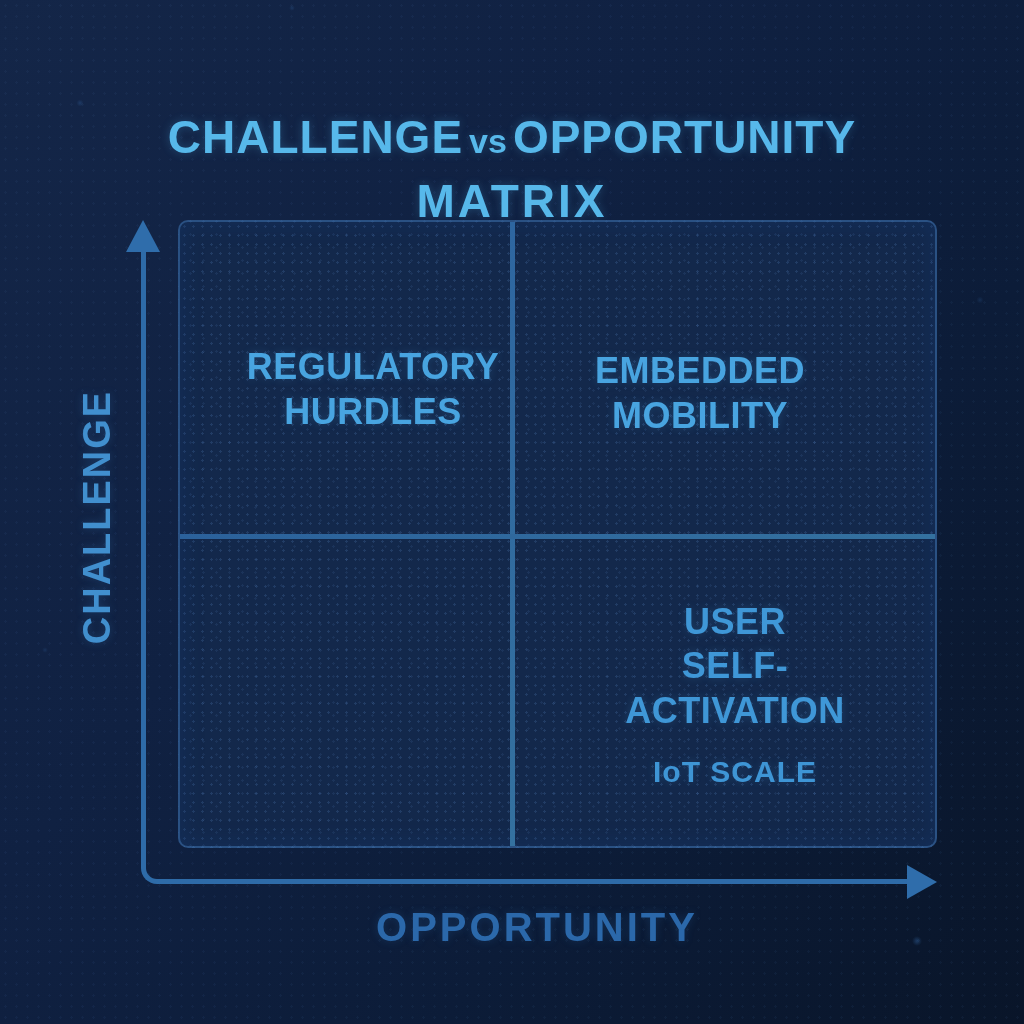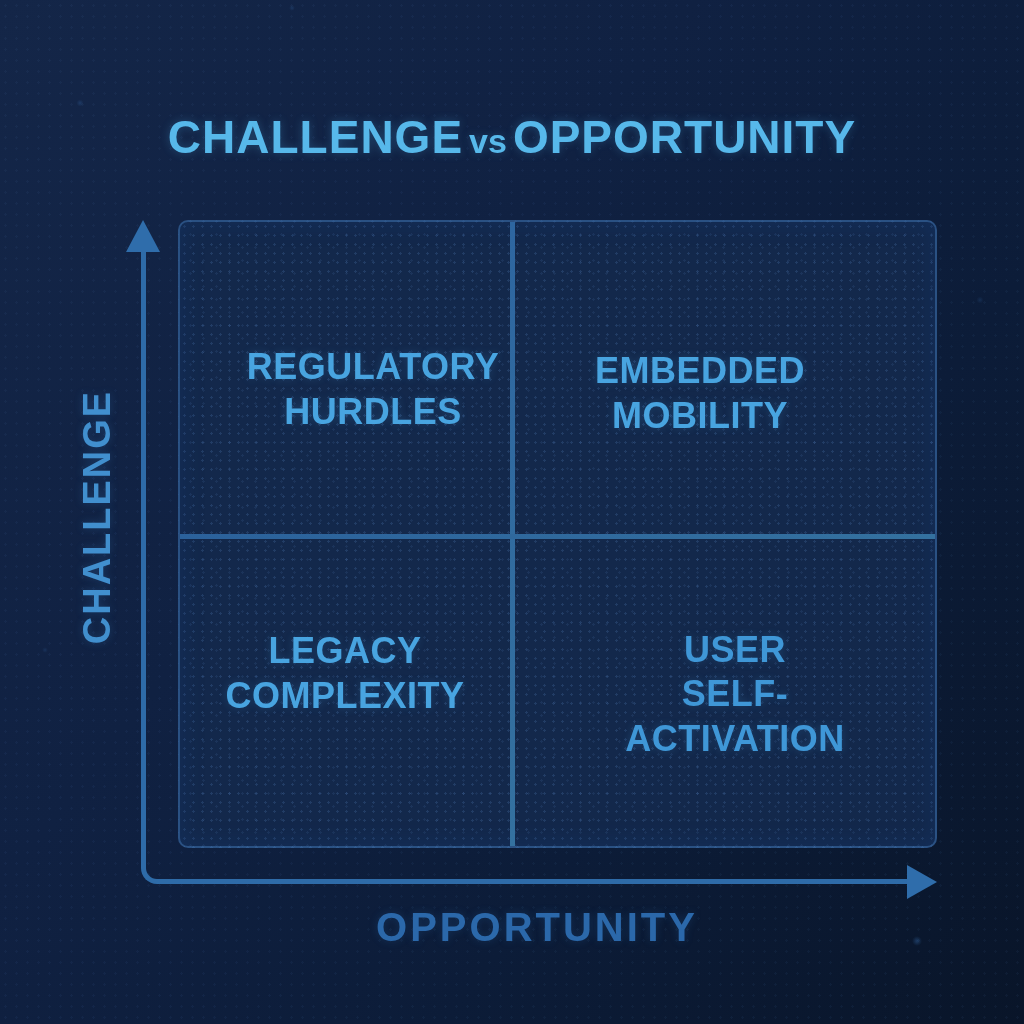--- a/index.html
+++ b/index.html
@@ -80,45 +80,43 @@
     font-size:40px;font-weight:bold;letter-spacing:3px;color:#2b68aa;
     white-space:nowrap;text-shadow:0 0 8px rgba(45,110,180,.25);}
 </style>
 </head>
 <body>
 
 <div class="stage">
 
   <div class="title">
     <div class="title-line1"><span>CHALLENGE</span><span class="vs">vs</span><span>OPPORTUNITY</span></div>
+    <div class="title-line2">MATRIX</div>
   </div>
 
   <div class="panel">
     <div class="v-div"></div>
     <div class="h-div"></div>
 
     <div class="cell cell-tl">
       <div class="qlabel">REGULATORY
 HURDLES</div>
     </div>
 
     <div class="cell cell-tr">
       <div class="qlabel">EMBEDDED
 MOBILITY</div>
     </div>
 
-    <div class="cell cell-bl">
-      <div class="qlabel">LEGACY
-COMPLEXITY</div>
-    </div>
 
     <div class="cell cell-br">
       <div class="qlabel">USER
 SELF-
 ACTIVATION</div>
+      <div class="qsub">IoT SCALE</div>
     </div>
   </div>
 
   <div class="axis-l"></div>
   <div class="arrow-up"></div>
   <div class="arrow-right"></div>
 
   <div class="y-label">CHALLENGE</div>
   <div class="x-label">OPPORTUNITY</div>
 

